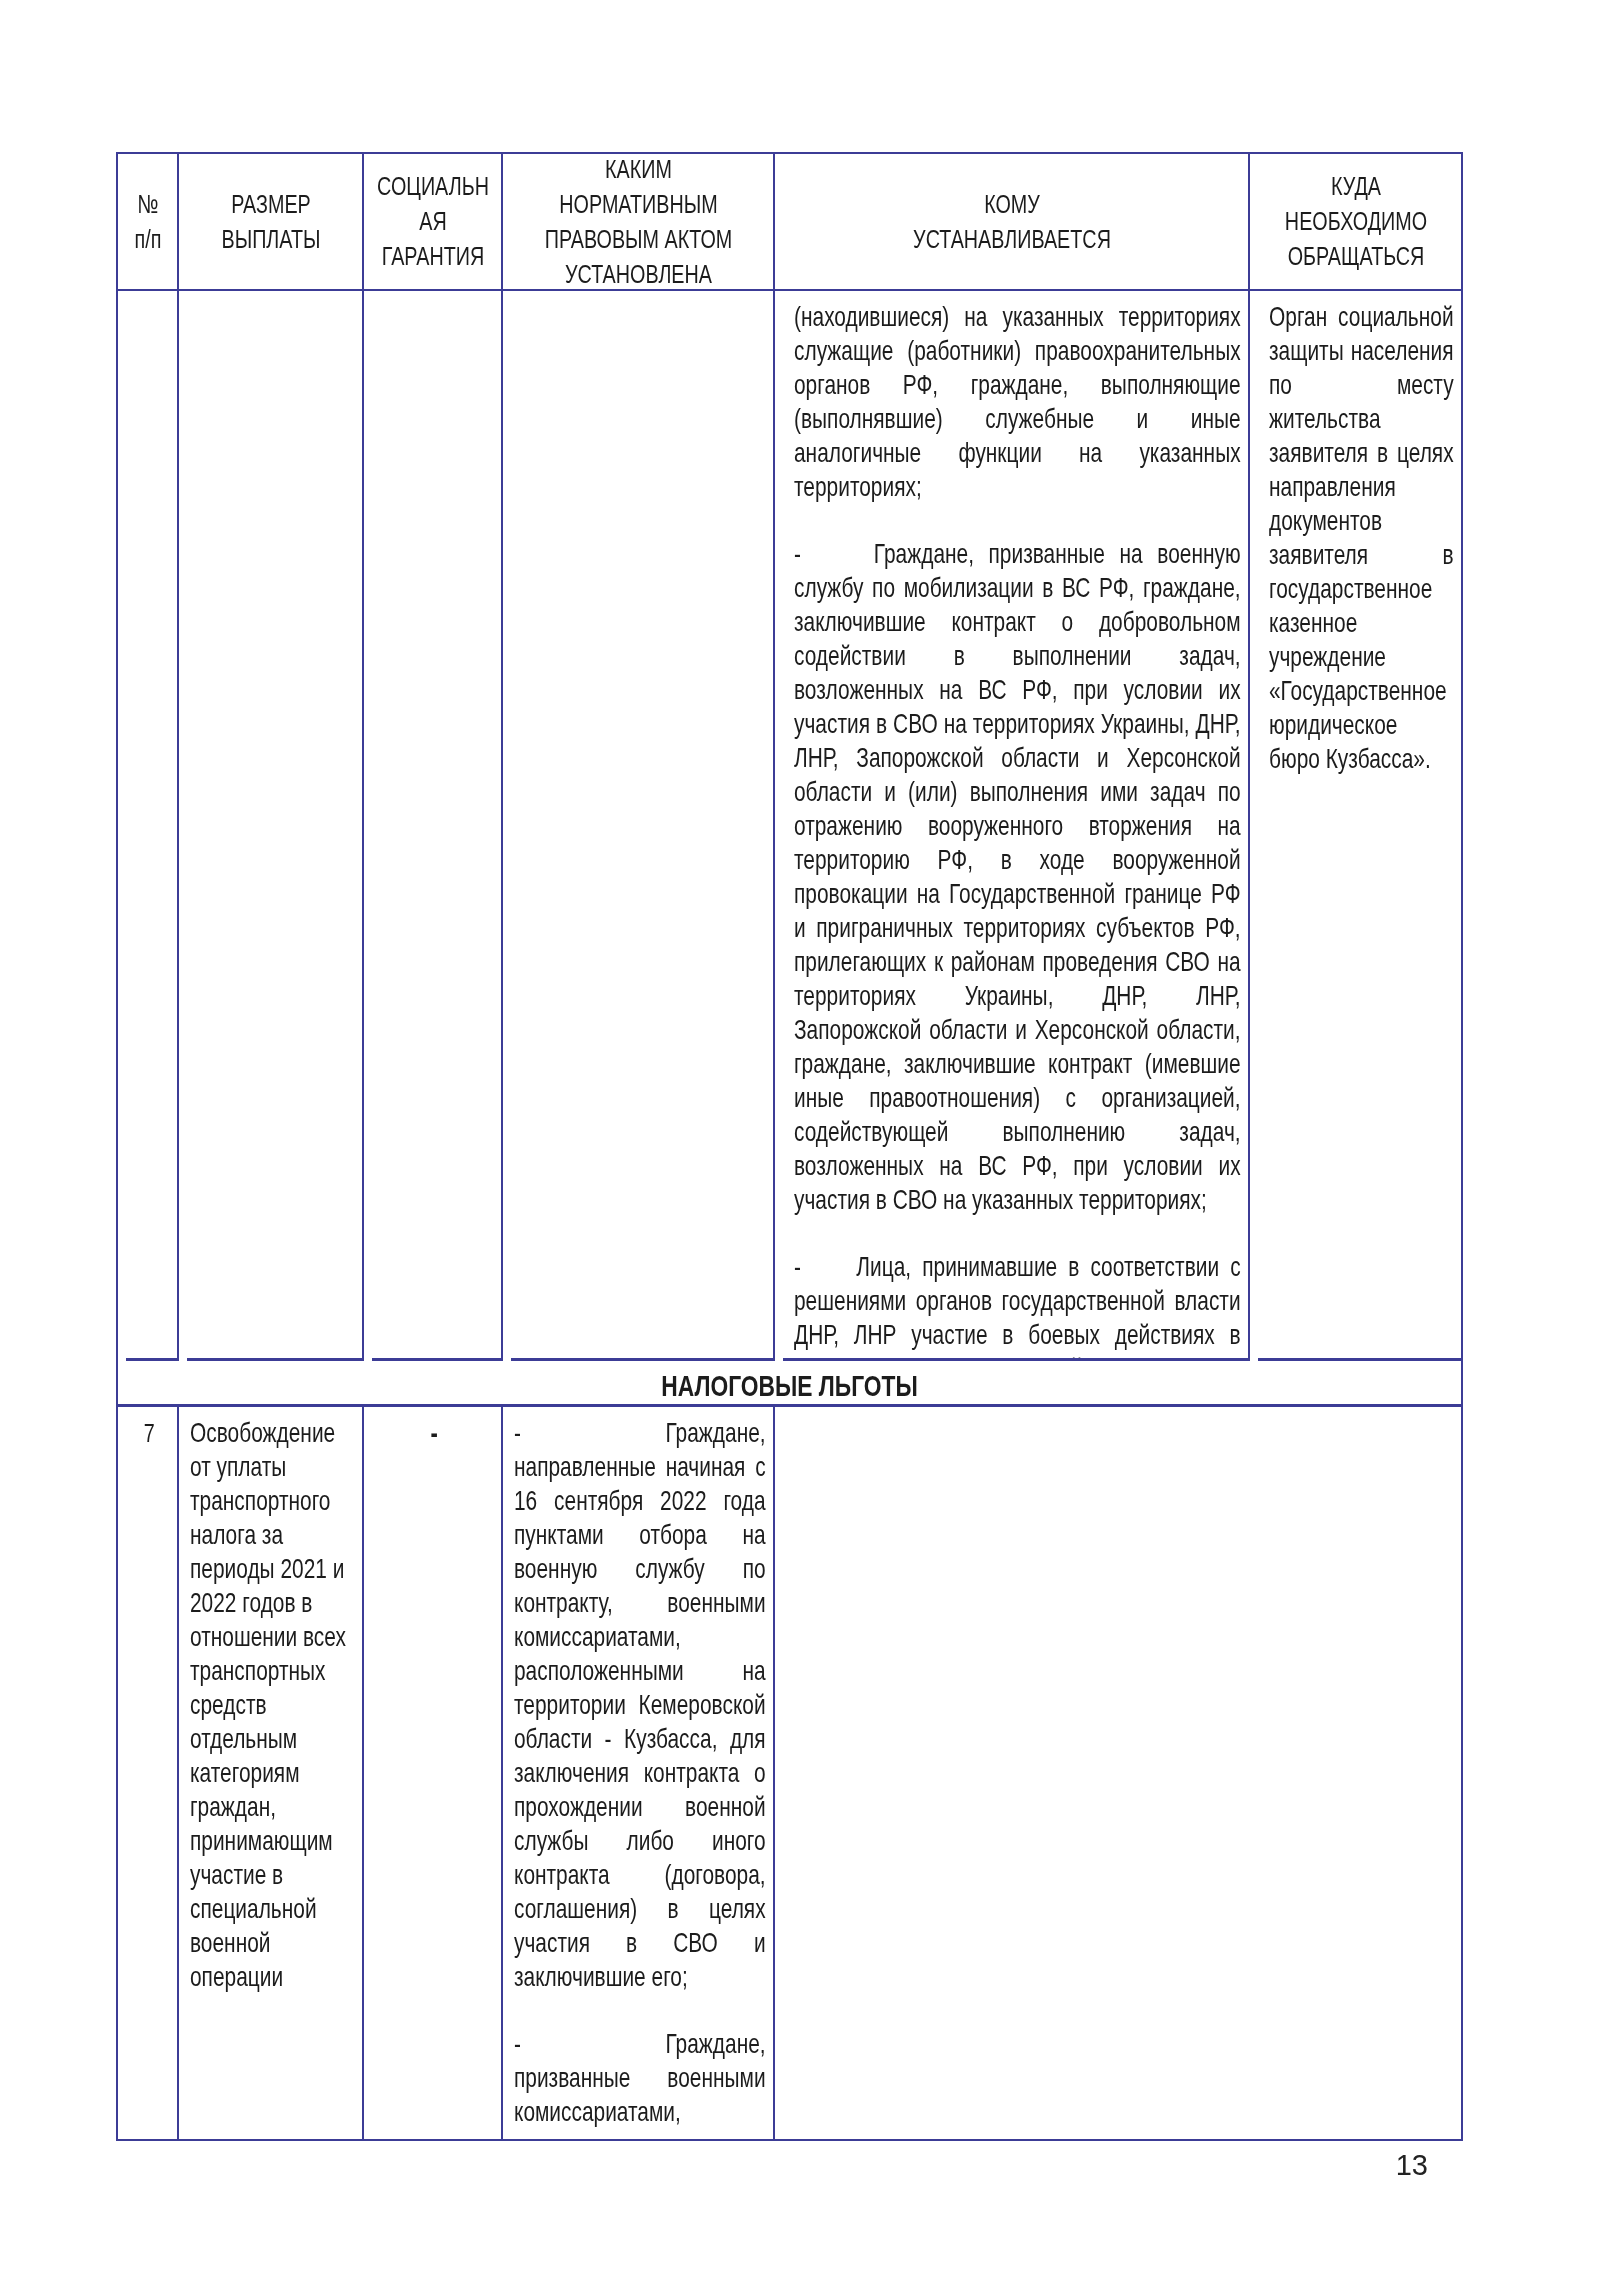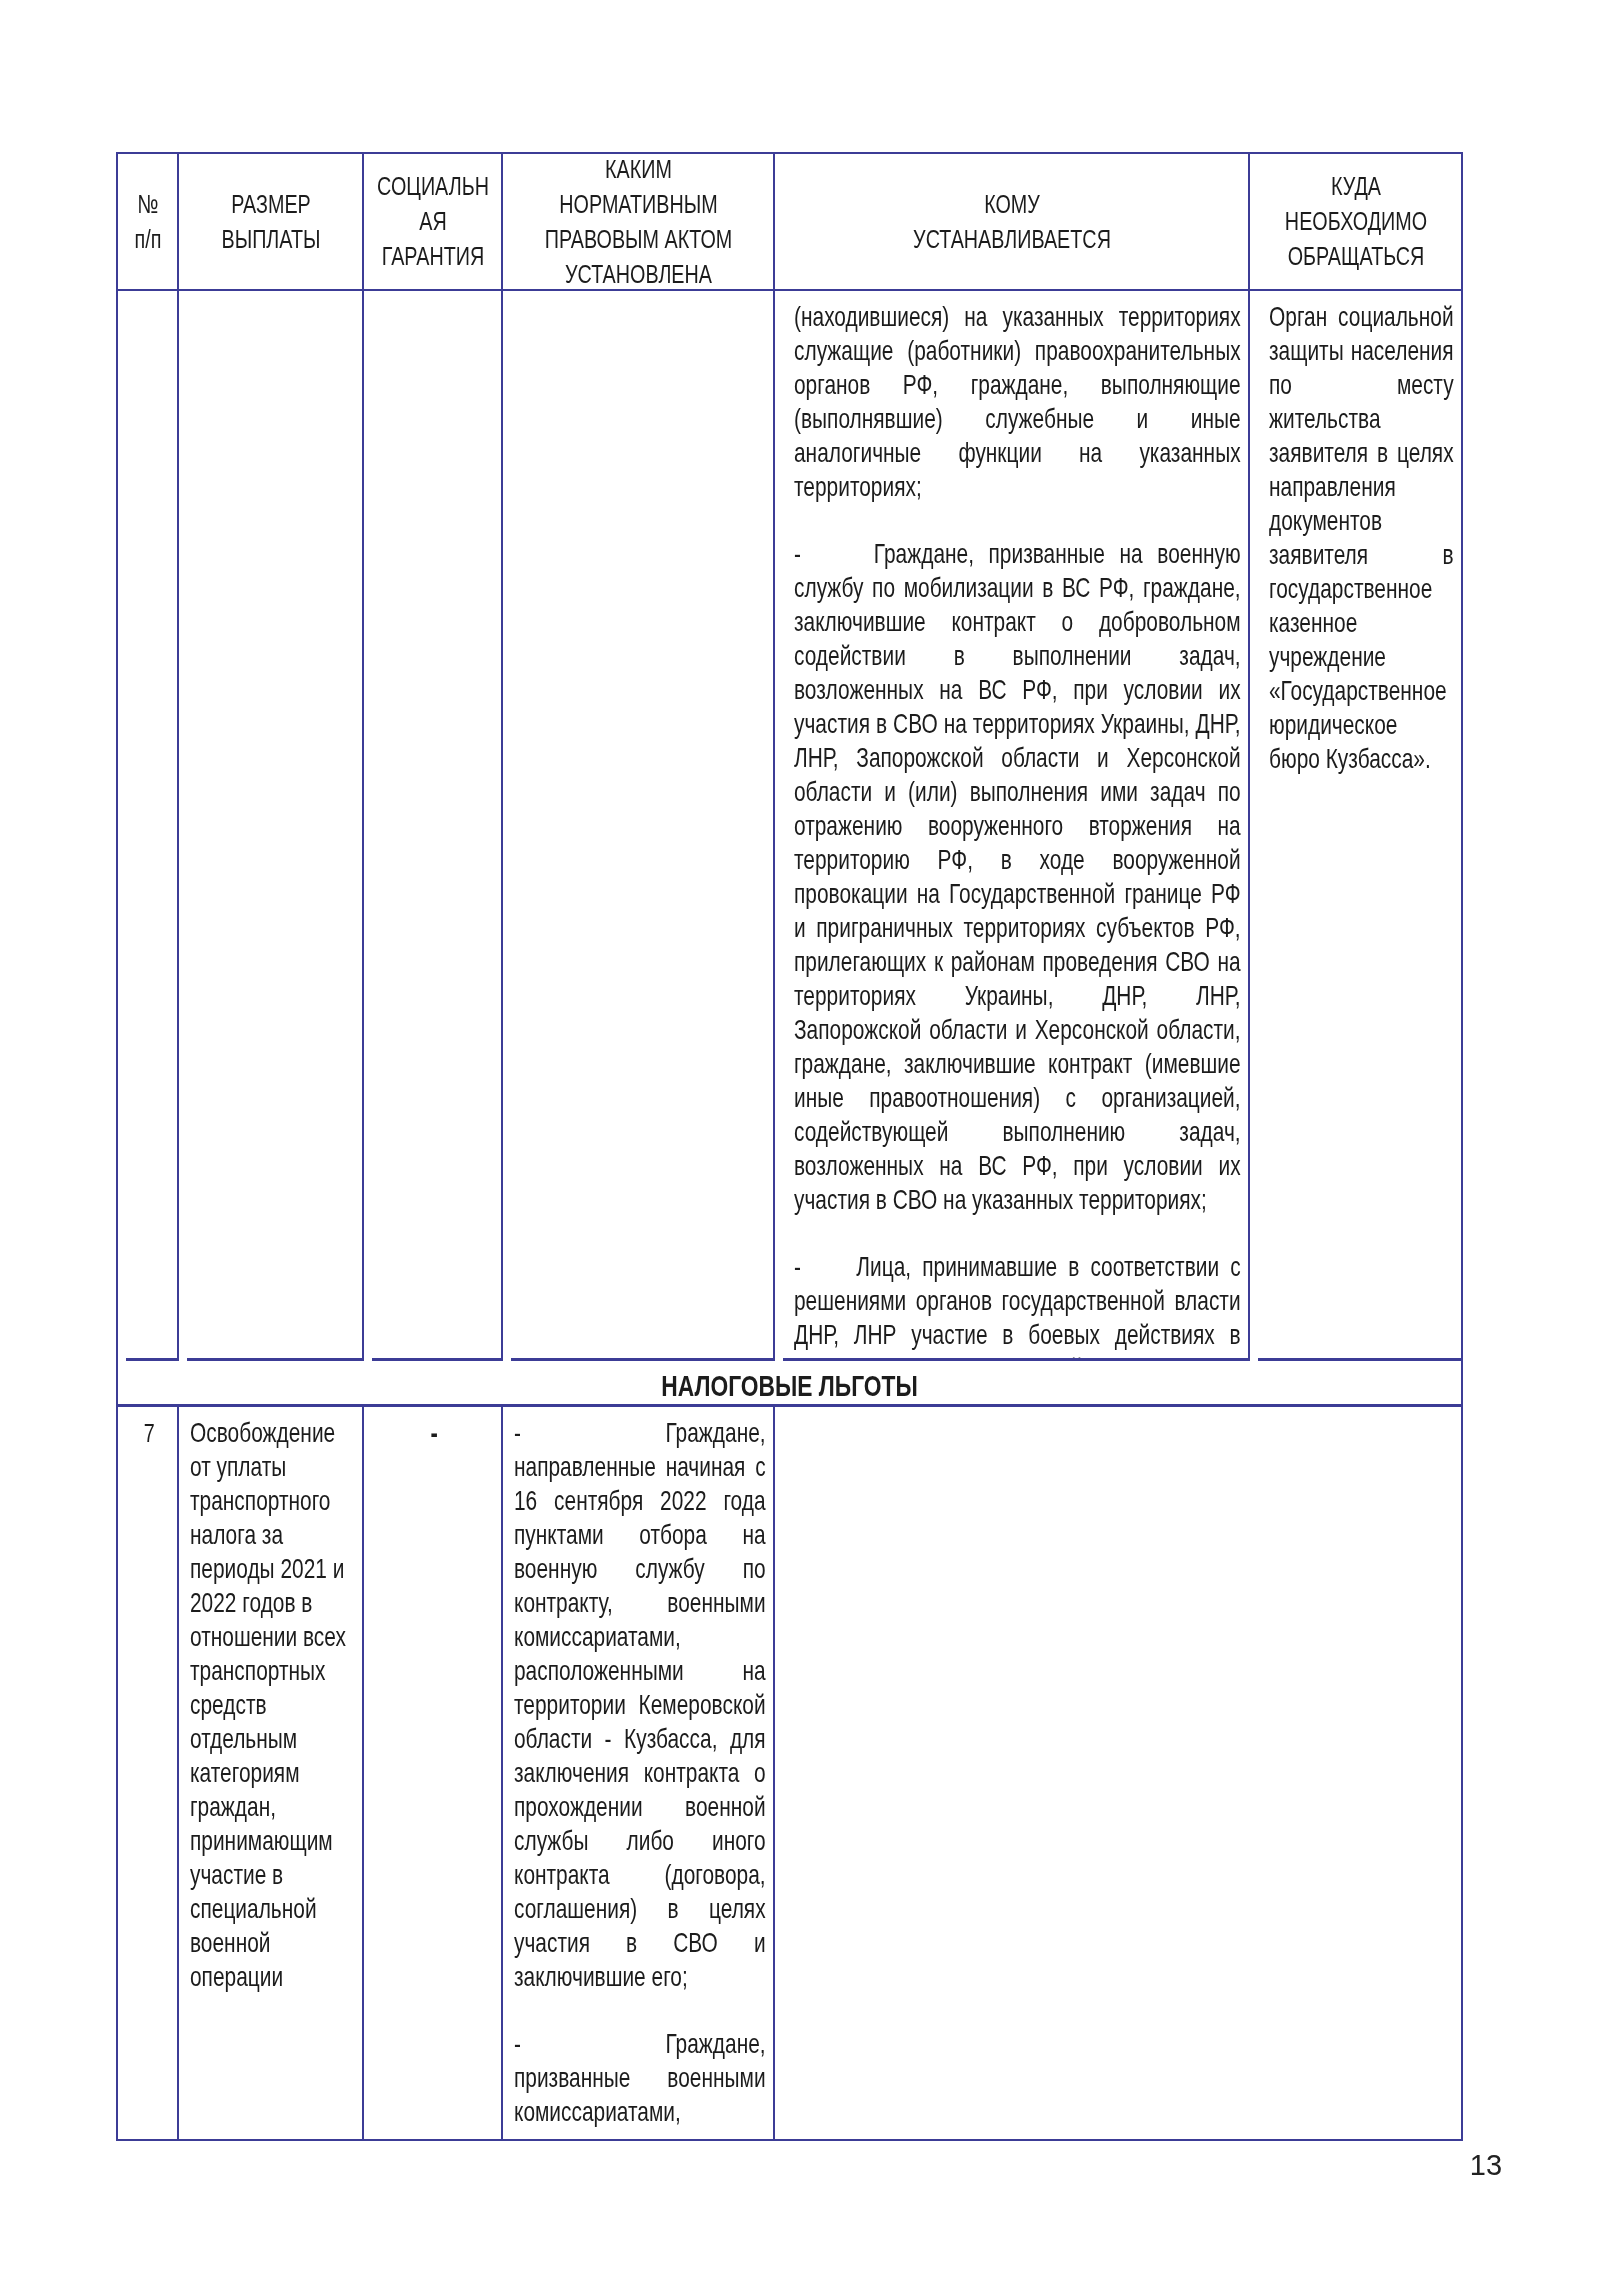--- a/index.html
+++ b/index.html
@@ -58,24 +58,24 @@
   .cd p{white-space:pre-wrap;margin:0 0 33px 0;}
   .cd p:last-child{margin-bottom:0;}
   .just p{text-align:justify;}
   .left p{text-align:left;}
   .ctr .cd{text-align:center;}
   .dash{font-weight:bold;font-size:29px;}
   .sec .cd{text-align:center;font-weight:bold;font-size:30px;line-height:37px;}
   .num{font-size:26px;}
   .pagenum{
     position:absolute;
-    left:1440px;
+    left:1336px;
     top:2149px;
     width:92px;
-    text-align:center;
+    text-align:right;
     font-size:29px;
     color:#222;
   }
 </style>
 </head>
 <body>
 
 <div class="page">
 
   <div class="tbl">

